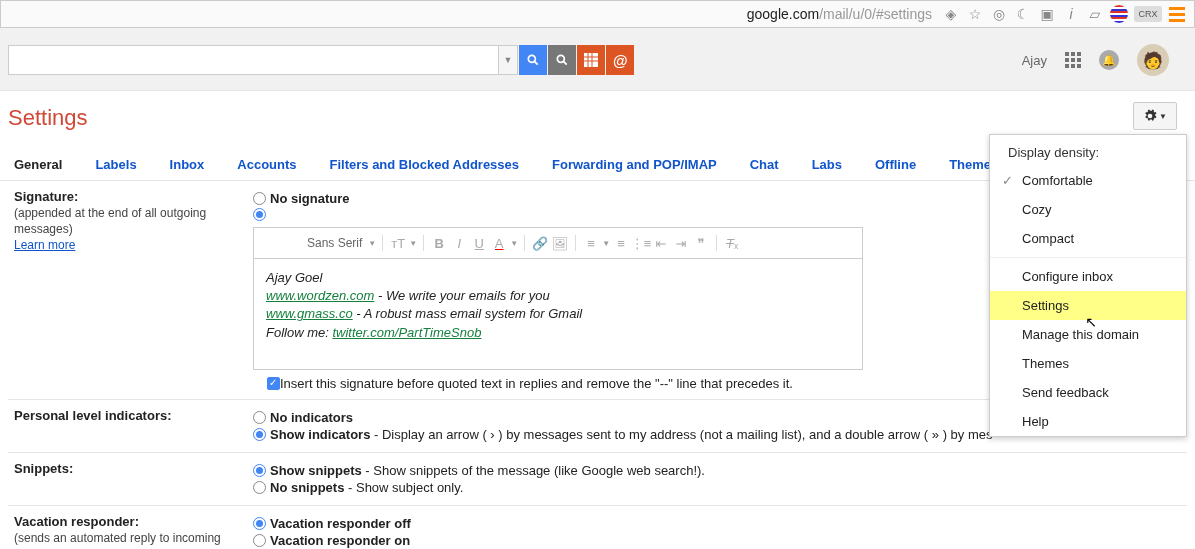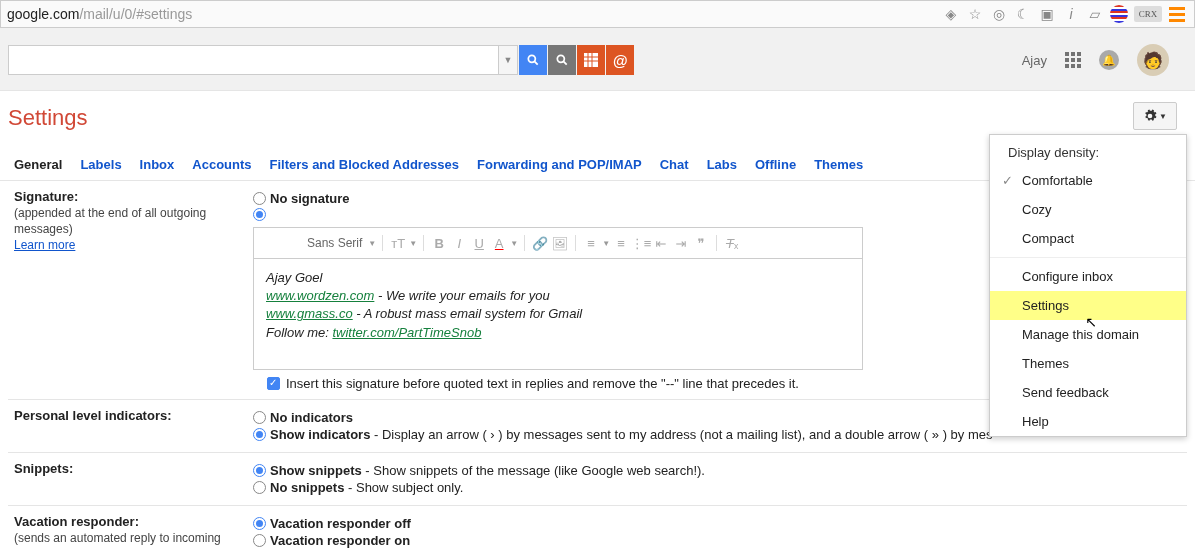--- a/index.html
+++ b/index.html
@@ -1,24 +1,24 @@
 <!DOCTYPE html>
 <html><head>
 <meta charset="utf-8">
 <style>
   * { box-sizing: border-box; margin: 0; padding: 0; }
   body { font-family: Arial, sans-serif; font-size: 13px; color: #222; background: #fff; width: 1195px; }
   
   
   .url-bar { display: flex; align-items: center; height: 28px; border: 1px solid #ccc; background: #fafafa; padding: 0 4px 0 0; }
-  .url-bar .url { flex: 1; padding: 0 6px; color: #222; font-size: 14px; }
+  .url-bar .url { flex: 1; padding: 0 6px; color: #222; font-size: 14px; text-align: right; }
   .url-bar .url .gray { color: #999; }
   .ext-icons { display: flex; align-items: center; gap: 6px; padding: 0 4px; }
   .ext-icon { width: 18px; height: 18px; display: flex; align-items: center; justify-content: center; color: #888; font-size: 14px; }
-  .ext-icon.crx { width: 28px; height: 16px; font-size: 9px; background: #ddd; color: #555; border-radius: 2px; font-family: Liberation Serif, serif; }
+  .ext-icon.crx { width: 28px; height: 16px; font-size: 9px; background: #ddd; color: #555; border-radius: 2px; }
   .ext-icon.stripe { width: 18px; height: 18px; border-radius: 9px; background: repeating-linear-gradient(180deg,#d32 0,#d32 2px,#fff 2px,#fff 4px,#33d 4px,#33d 6px); }
   .hamburger { display: flex; flex-direction: column; gap: 3px; }
   .hamburger span { display: block; width: 16px; height: 3px; background: #f80; }
   
   
   .search-row { display: flex; align-items: center; padding: 16px 8px 14px 8px; background: #f1f1f1; border-bottom: 1px solid #e5e5e5; }
   .search-box { display: flex; align-items: stretch; }
   .search-input { width: 490px; height: 30px; border: 1px solid #ccc; border-right: none; background: #fff; padding: 0 8px; }
   .search-dd { width: 20px; height: 30px; border: 1px solid #ccc; background: #f5f5f5; display: flex; align-items: center; justify-content: center; color: #888; font-size: 9px; }
   .btn-sq { width: 28px; height: 30px; display: flex; align-items: center; justify-content: center; border: 0; margin-left: 1px; }
@@ -30,21 +30,21 @@
   .header-right { display: flex; align-items: center; gap: 18px; padding-right: 18px; color: #666; }
   .apps-icon { display: grid; grid-template-columns: repeat(3,4px); grid-template-rows: repeat(3,4px); gap: 2px; }
   .apps-icon span { background: #737373; width: 4px; height: 4px; }
   .bell { width: 20px; height: 20px; border-radius: 10px; background: #a9a9a9; display: flex; align-items: center; justify-content: center; color: #fff; font-size: 11px; }
   .avatar { width: 32px; height: 32px; border-radius: 16px; background: #d9cdb5; display: flex; align-items: center; justify-content: center; font-size: 16px; }
   
   
   .page-title { font-size: 22px; font-weight: normal; color: #d14836; padding: 14px 8px 26px 8px; }
   
   
-  .tabs { display: flex; gap: 18px; padding: 0 16px 8px 14px; border-bottom: 1px solid #e5e5e5; }
+  .tabs { display: flex; gap: 33px; padding: 0 16px 8px 14px; border-bottom: 1px solid #e5e5e5; }
   .tab { color: #1155cc; font-size: 13px; cursor: pointer; font-weight: bold; }
   .tab.active { color: #222; }
   
   
   .settings-table { display: flex; flex-direction: column; padding: 0 8px; }
   .row { display: flex; border-bottom: 1px solid #e5e5e5; padding: 8px 0; }
   .row.noborder { border-bottom: none; padding-bottom: 0; }
   .label-col { width: 245px; padding-left: 6px; }
   .label-title { font-weight: bold; font-size: 13px; }
   .label-sub { font-size: 12px; color: #444; line-height: 1.3; margin-top: 2px; }
@@ -61,21 +61,21 @@
   
   .sig-editor { border: 1px solid #ccc; margin: 6px 0; width: 610px; }
   .sig-toolbar { display:flex; align-items:center; gap: 2px; padding: 6px 8px; border-bottom:1px solid #ccc; background:#fff; color:#999; font-size:12px; }
   .sig-toolbar .font-name { color:#666;margin-left:45px; }
   .tb-sep { width:1px; height:16px; background:#ddd; margin:0 4px; }
   .tb-btn { width:18px; height:18px; display:flex; align-items:center; justify-content:center; color:#aaa; font-size:13px; }
   .sig-body { padding: 10px 12px; font-size: 13px; line-height: 1.4; min-height: 110px; font-style: italic; }
   .sig-body a { color:#15803d; }
   .underline-a { text-decoration: underline; }
   
-  .checkbox-line { display: flex; align-items:center; gap:6px; padding-left: 14px; font-size:13px; }
+  .checkbox-line { display: flex; align-items:center; padding-left: 14px; font-size:13px; }
   
   
   .gear-btn { position:absolute; right:18px; top:102px; width:44px; height:28px; background:#f5f5f5; border:1px solid #ccc; border-radius:2px; display:flex; align-items:center; justify-content:center; gap:2px; color:#333; }
   .dropdown { position:absolute; right:8px; top:134px; width:198px; background:#fff; border:1px solid #ccc; box-shadow: 0 2px 6px rgba(0,0,0,0.2); z-index:10; }
   .dd-header { padding: 10px 18px 6px 18px; color:#333; font-size:13px; }
   .dd-item { padding: 7px 18px 7px 32px; font-size:13px; color:#222; position:relative; cursor:pointer; }
   .dd-item.check::before { content:'✓'; position:absolute; left:12px; color:#888; }
   .dd-sep { height:1px; background:#eee; margin:4px 0; }
   .dd-item.hl { background:#ffff88; }
   .cursor-ptr { position:absolute; right: 98px; top: 314px; font-size:14px; z-index:11; color:#000; }

